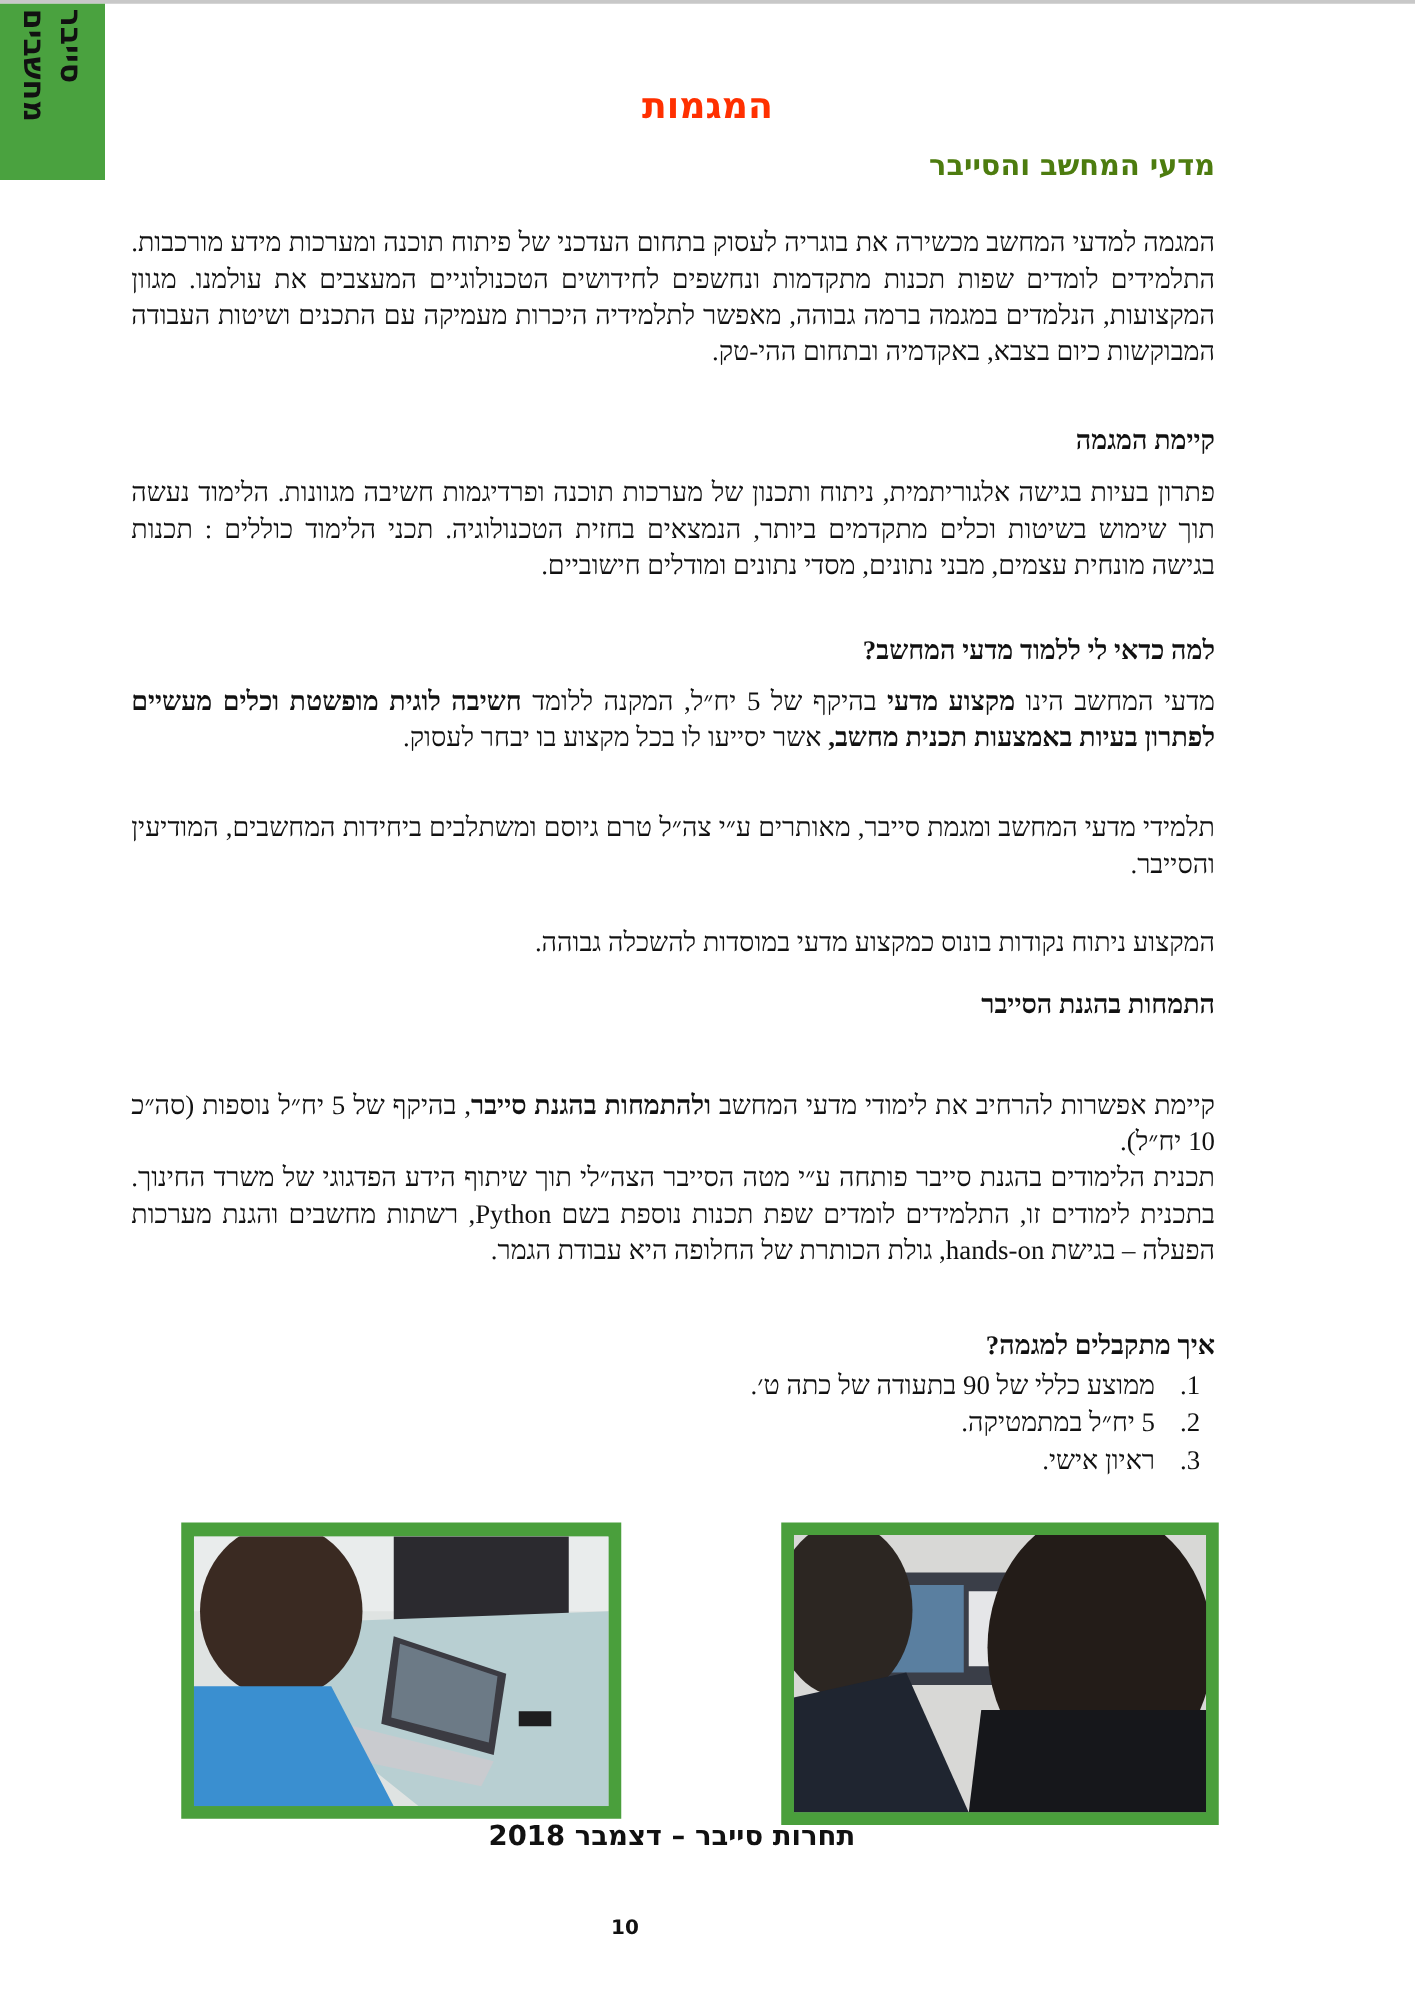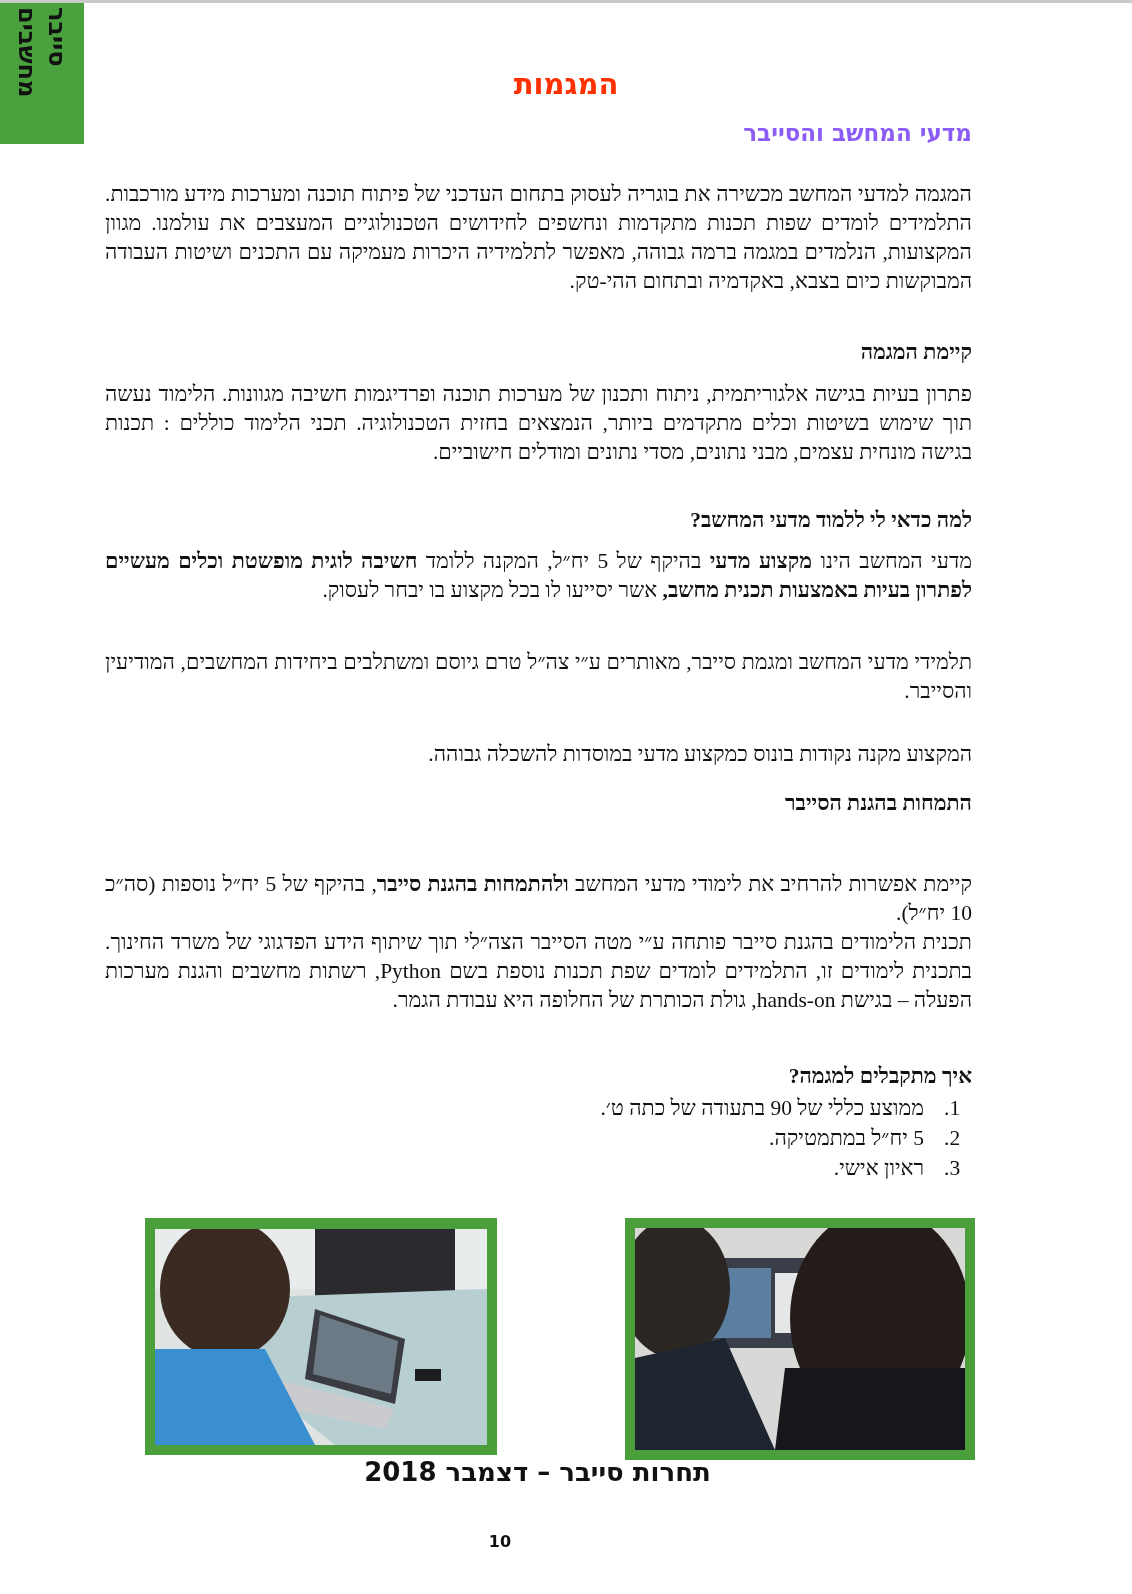--- a/index.html
+++ b/index.html
@@ -16,41 +16,41 @@
     writing-mode:vertical-rl; font-family:"DejaVu Sans","Liberation Sans",sans-serif;
     font-weight:bold; font-size:24px; color:#111; line-height:26px; padding-top:4px;
   }
   .page-title {
     position:absolute; left:0; width:1132px; top:55px; text-align:center;
     font-family:"DejaVu Sans","Liberation Sans",sans-serif; font-weight:bold;
     font-size:29px; color:#ff3000; direction:rtl;margin-top:12px;
   }
   .sec-title {
     position:absolute; right:160px; top:120px; direction:rtl;
-    font-family:"DejaVu Sans","Liberation Sans",sans-serif; font-weight:bold; font-size:23px; color:#8b5cf6;
+    font-family:"DejaVu Sans","Liberation Sans",sans-serif; font-weight:bold; font-size:23px; color:#4d7c0f;
   }
   .para {
     position:absolute; right:160px; left:105px; direction:rtl; text-align:justify;
     font-size:21.5px; line-height:29px; text-align-last:right;
   }
   .head {
     position:absolute; right:160px; direction:rtl;
     font-weight:bold; font-size:21.5px; line-height:29px;
   }
   b { font-weight:bold; }
   .list { position:absolute; right:160px; top:1093px; direction:rtl; font-size:21.5px; line-height:30px; margin:0; padding:0; list-style:none; }
   .list li { display:flex; gap:20px; }
   .list .num { width:28px; text-align:left; }
   .photo {
     position:absolute; background:#4a9f3c; box-sizing:border-box;
   }
   .photo .inner { position:absolute; overflow:hidden; }
   .caption {
     position:absolute; left:0; width:1075px; top:1457px; text-align:center; direction:rtl;
-    font-family:"DejaVu Sans","Liberation Sans",sans-serif; font-weight:bold; font-size:26px; color:#111;
+    font-family:"DejaVu Sans","Liberation Sans",sans-serif; font-weight:bold; font-size:22px; color:#111;
   }
   .page-num {
     position:absolute; left:0; width:1000px; top:1532px; text-align:center;
     font-family:"DejaVu Sans","Liberation Sans",sans-serif; font-weight:bold; font-size:16px;
   }
 </style>
 </head>
 <body>
 
 <div class="topbar"></div>
@@ -64,21 +64,21 @@
 <div class="sec-title">מדעי המחשב והסייבר</div>
 
 <div class="para" style="top:180px;">המגמה למדעי המחשב מכשירה את בוגריה לעסוק בתחום העדכני של פיתוח תוכנה ומערכות מידע מורכבות. התלמידים לומדים שפות תכנות מתקדמות ונחשפים לחידושים הטכנולוגיים המעצבים את עולמנו. מגוון המקצועות, הנלמדים במגמה ברמה גבוהה, מאפשר לתלמידיה היכרות מעמיקה עם התכנים ושיטות העבודה המבוקשות כיום בצבא, באקדמיה ובתחום ההי-טק.</div>
 
 <div class="head" style="top:338px;">קיימת המגמה</div>
 <div class="para" style="top:380px;">פתרון בעיות בגישה אלגוריתמית,  ניתוח ותכנון של מערכות תוכנה ופרדיגמות חשיבה מגוונות. הלימוד נעשה תוך שימוש בשיטות וכלים מתקדמים ביותר, הנמצאים בחזית הטכנולוגיה. תכני הלימוד כוללים : תכנות בגישה מונחית עצמים, מבני נתונים, מסדי נתונים ומודלים חישוביים.</div>
 
 <div class="head" style="top:506px;">למה כדאי לי ללמוד מדעי המחשב?</div>
 <div class="para" style="top:547px;"><span>מדעי המחשב הינו </span><b>מקצוע מדעי</b><span> בהיקף של 5 יח״ל, המקנה ללומד </span><b>חשיבה לוגית מופשטת וכלים מעשיים לפתרון בעיות באמצעות תכנית מחשב,</b><span> אשר יסייעו לו בכל מקצוע בו יבחר לעסוק.</span></div>
 <div class="para" style="top:648px;">תלמידי מדעי המחשב ומגמת סייבר, מאותרים ע״י צה״ל  טרם גיוסם ומשתלבים ביחידות המחשבים, המודיעין והסייבר.</div>
-<div class="para" style="top:740px;">המקצוע מקנה נקודות בונוס כמקצוע מדעי במוסדות להשכלה גבוהה.</div>
+<div class="para" style="top:740px;">המקצוע ניתוח נקודות בונוס כמקצוע מדעי במוסדות להשכלה גבוהה.</div>
 
 <div class="head" style="top:770px;margin-top:19px;">התמחות בהגנת  הסייבר</div>
 <div class="para" style="top:870px;"><span>קיימת אפשרות להרחיב את לימודי מדעי המחשב </span><b>ולהתמחות בהגנת סייבר</b><span>, בהיקף של 5 יח״ל נוספות (סה״כ 10 יח״ל).</span></div>
 <div class="para" style="top:928px;">תכנית הלימודים בהגנת סייבר פותחה ע״י מטה הסייבר הצה״לי תוך שיתוף הידע הפדגוגי של משרד החינוך.  בתכנית לימודים זו,  התלמידים לומדים שפת תכנות נוספת בשם Python, רשתות מחשבים והגנת מערכות הפעלה – בגישת hands-on, גולת הכותרת של החלופה היא עבודת הגמר.</div>
 
 <div class="head" style="top:1062px;">איך מתקבלים למגמה?</div>
 <ul class="list">
   <li>
       <span class="num">1.</span>
       <span>ממוצע כללי של 90  בתעודה של כתה ט׳.</span>

